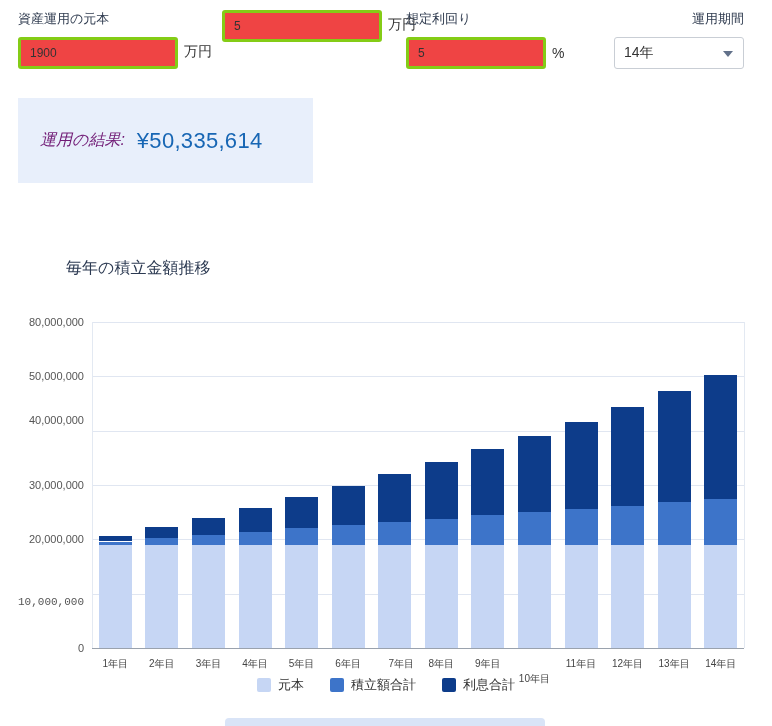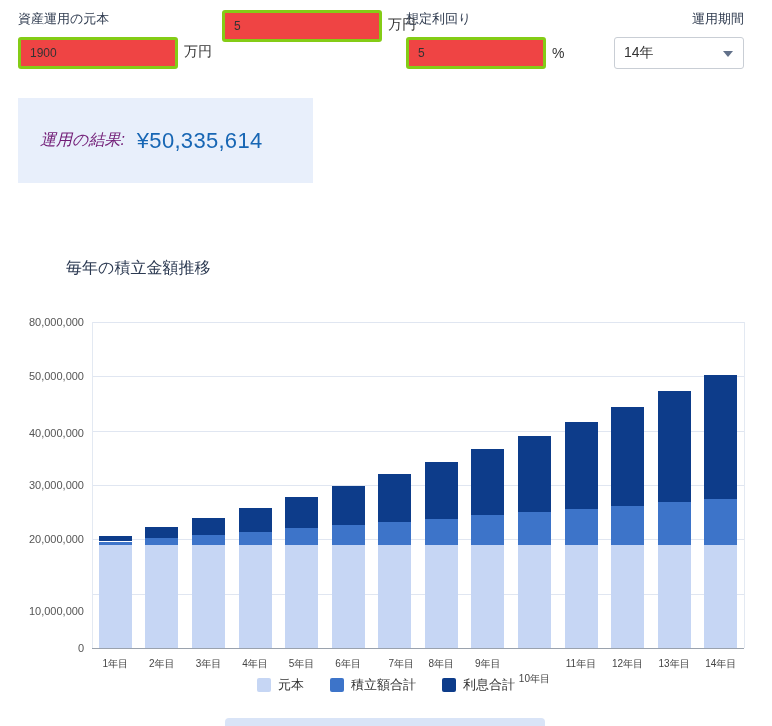--- a/index.html
+++ b/index.html
@@ -91,27 +91,27 @@
   <div class="result-box">
     <span class="result-label">運用の結果:</span>
     <span class="result-amount">¥50,335,614</span>
   </div>
 
   <div class="chart-title">毎年の積立金額推移</div>
   <div class="chart">
       <div class="gridline zero" style="left: 74px; width: 652px; top: 348px;"></div>
       <div class="ytick" style="left: -4px; top: 342px;">0</div>
       <div class="gridline" style="left: 74px; width: 652px; top: 293.667px;"></div>
-      <div class="ytick" style="left: -4px; top: 305px;">10,000,000</div>
+      <div class="ytick" style="left: -4px; top: 296px; font-family: Liberation Mono, monospace;">10,000,000</div>
       <div class="gridline" style="left: 74px; width: 652px; top: 239.333px;"></div>
       <div class="ytick" style="left: -4px; top: 233.333px;">20,000,000</div>
       <div class="gridline" style="left: 74px; width: 652px; top: 185px;"></div>
       <div class="ytick" style="left: -4px; top: 179px;">30,000,000</div>
       <div class="gridline" style="left: 74px; width: 652px; top: 130.667px;"></div>
-      <div class="ytick" style="left: -4px; top: 127px;">40,000,000</div>
+      <div class="ytick" style="left: -4px; top: 114px;">40,000,000</div>
       <div class="gridline" style="left: 74px; width: 652px; top: 76.3333px;"></div>
       <div class="ytick" style="left: -4px; top: 70.3333px;">50,000,000</div>
       <div class="gridline" style="left: 74px; width: 652px; top: 22px;"></div>
       <div class="ytick" style="left: -4px; top: 16px;">80,000,000</div>
       <div class="plot-vline" style="left: 74px; top: 22px; height: 326px;"></div>
       <div class="plot-vline" style="left: 726px; top: 22px; height: 326px;"></div>
       <div class="bar-seg" style="left: 80.7857px; width: 33px; height: 103.233px; top: 244.767px; background: rgb(198, 214, 244);"></div>
       <div class="bar-seg" style="left: 80.7857px; width: 33px; height: 3.26px; top: 241.507px; background: rgb(61, 116, 201);"></div>
       <div class="bar-seg" style="left: 80.7857px; width: 33px; height: 5.35737px; top: 236.149px; background: rgb(13, 60, 138);"></div>
       <div class="xtick" style="left: 74px; width: 46.5714px; top: 357px;">1年目</div>

